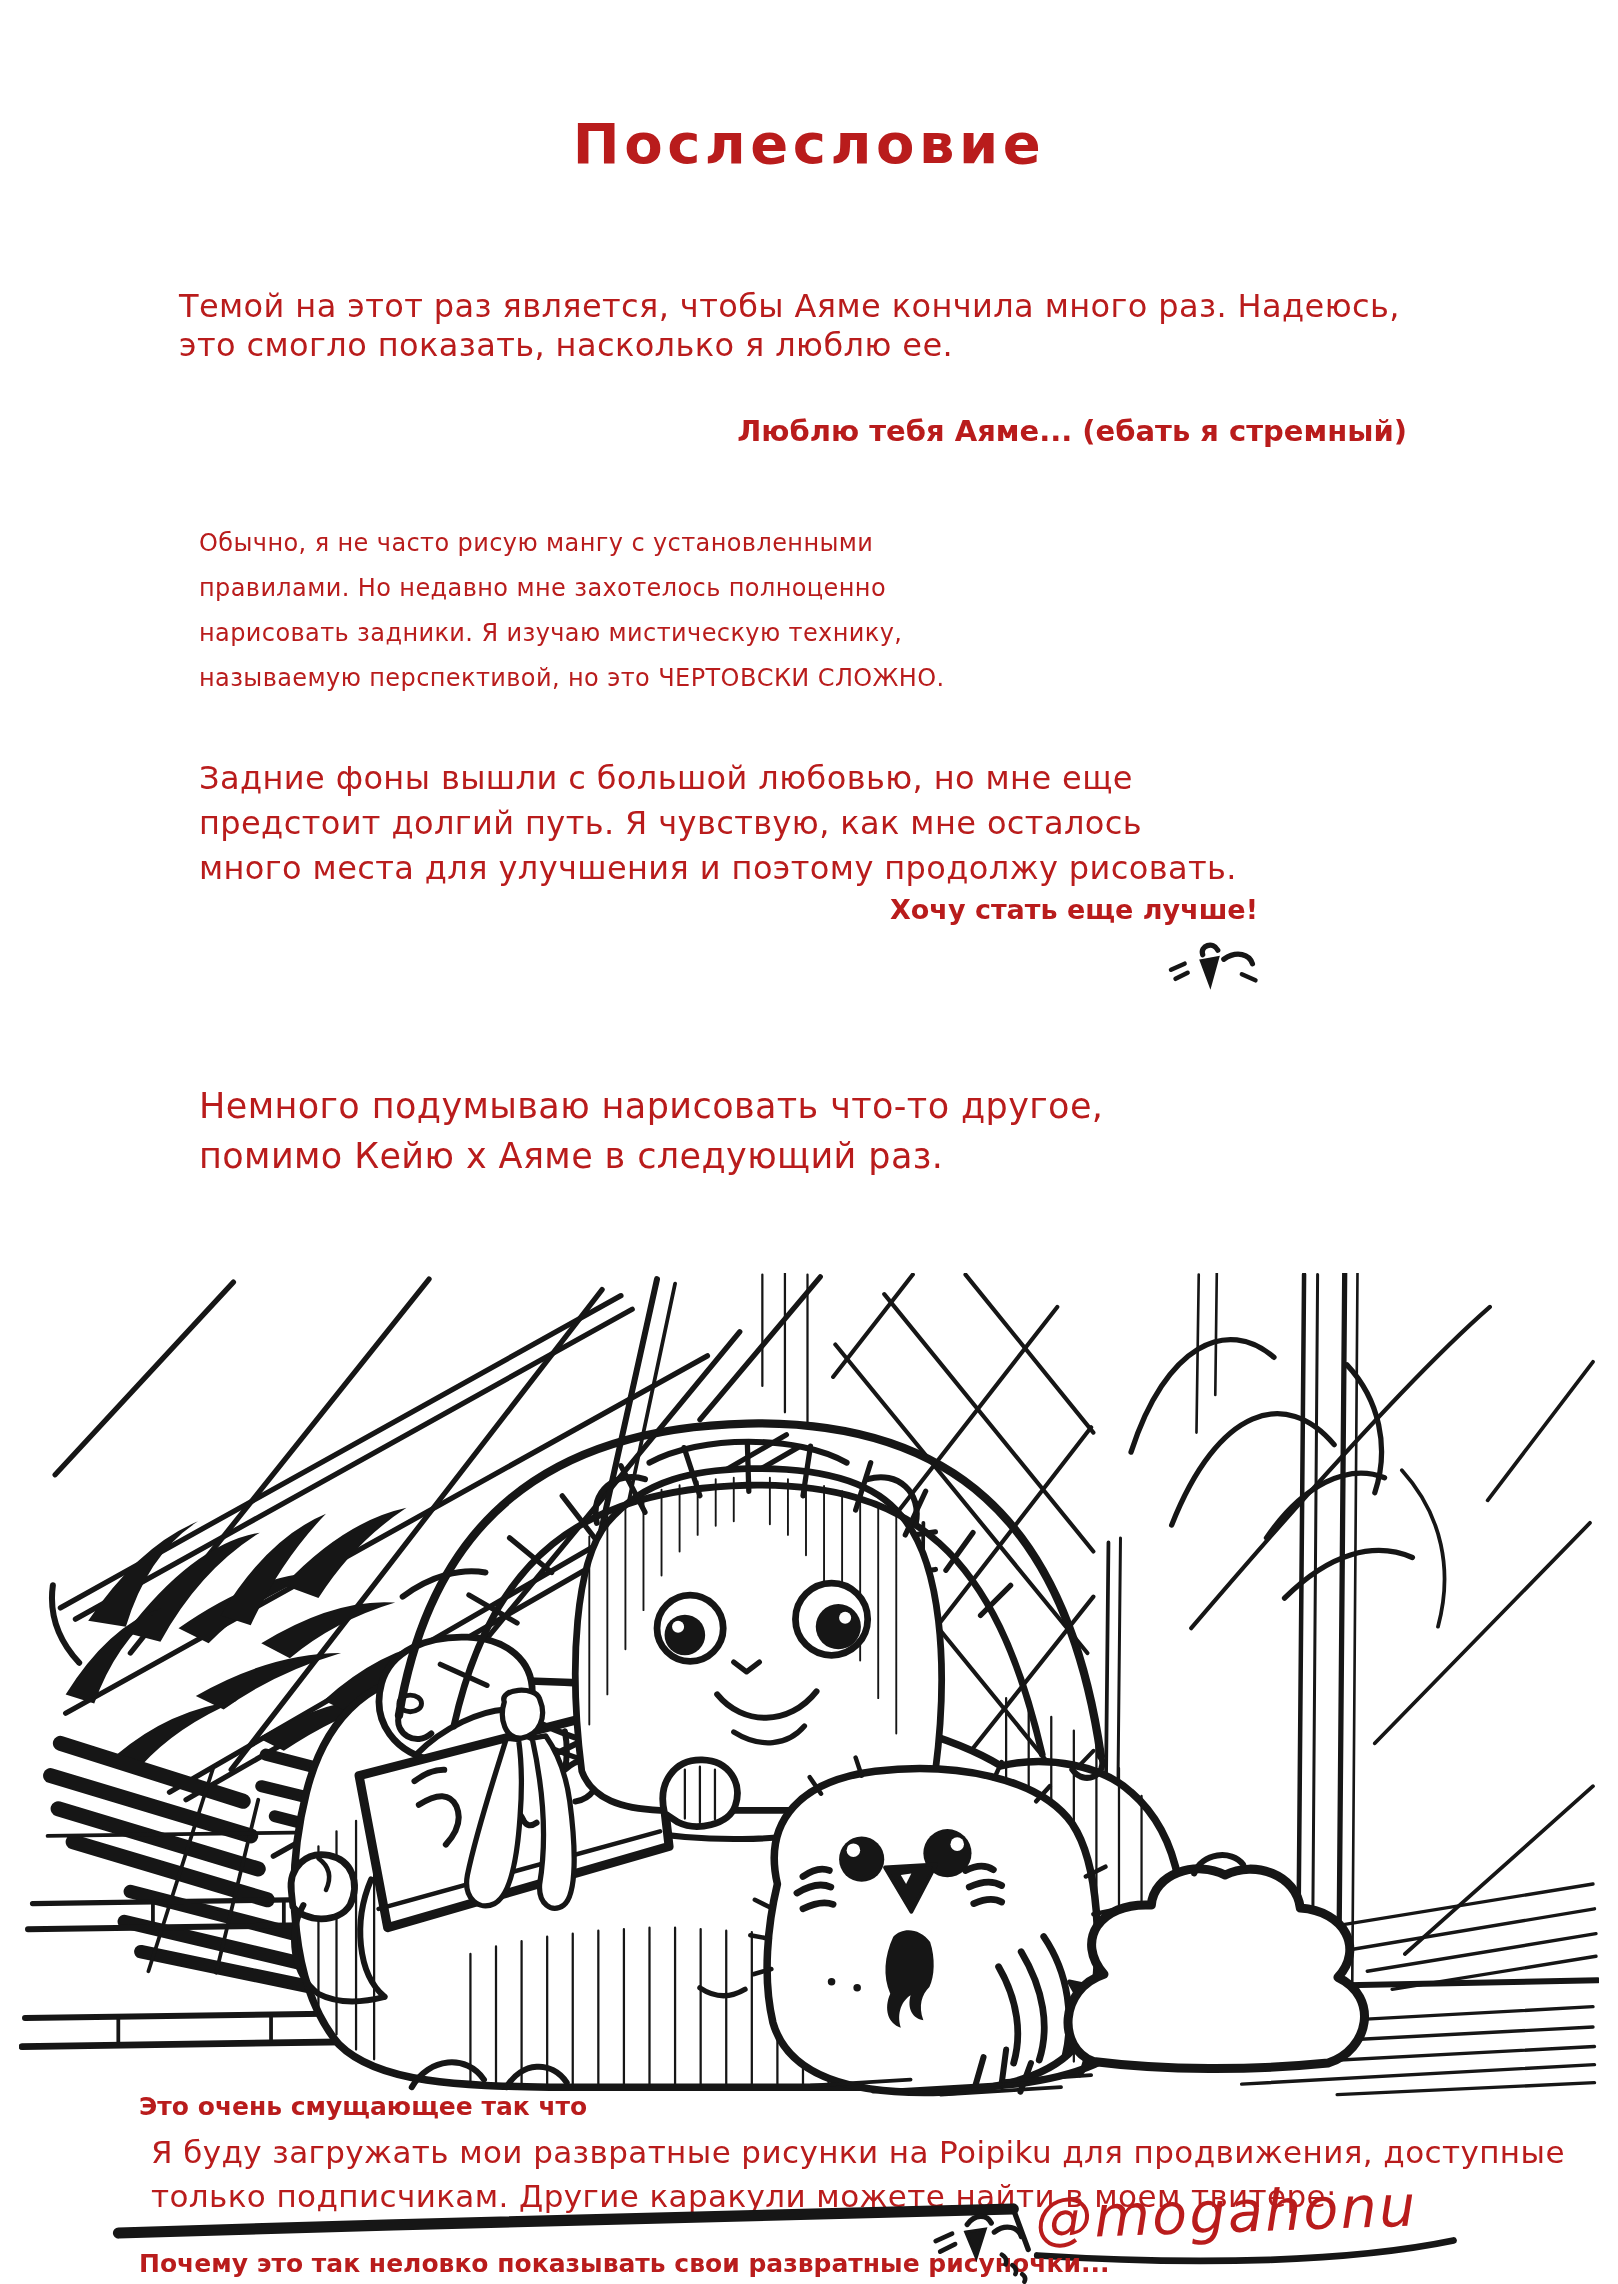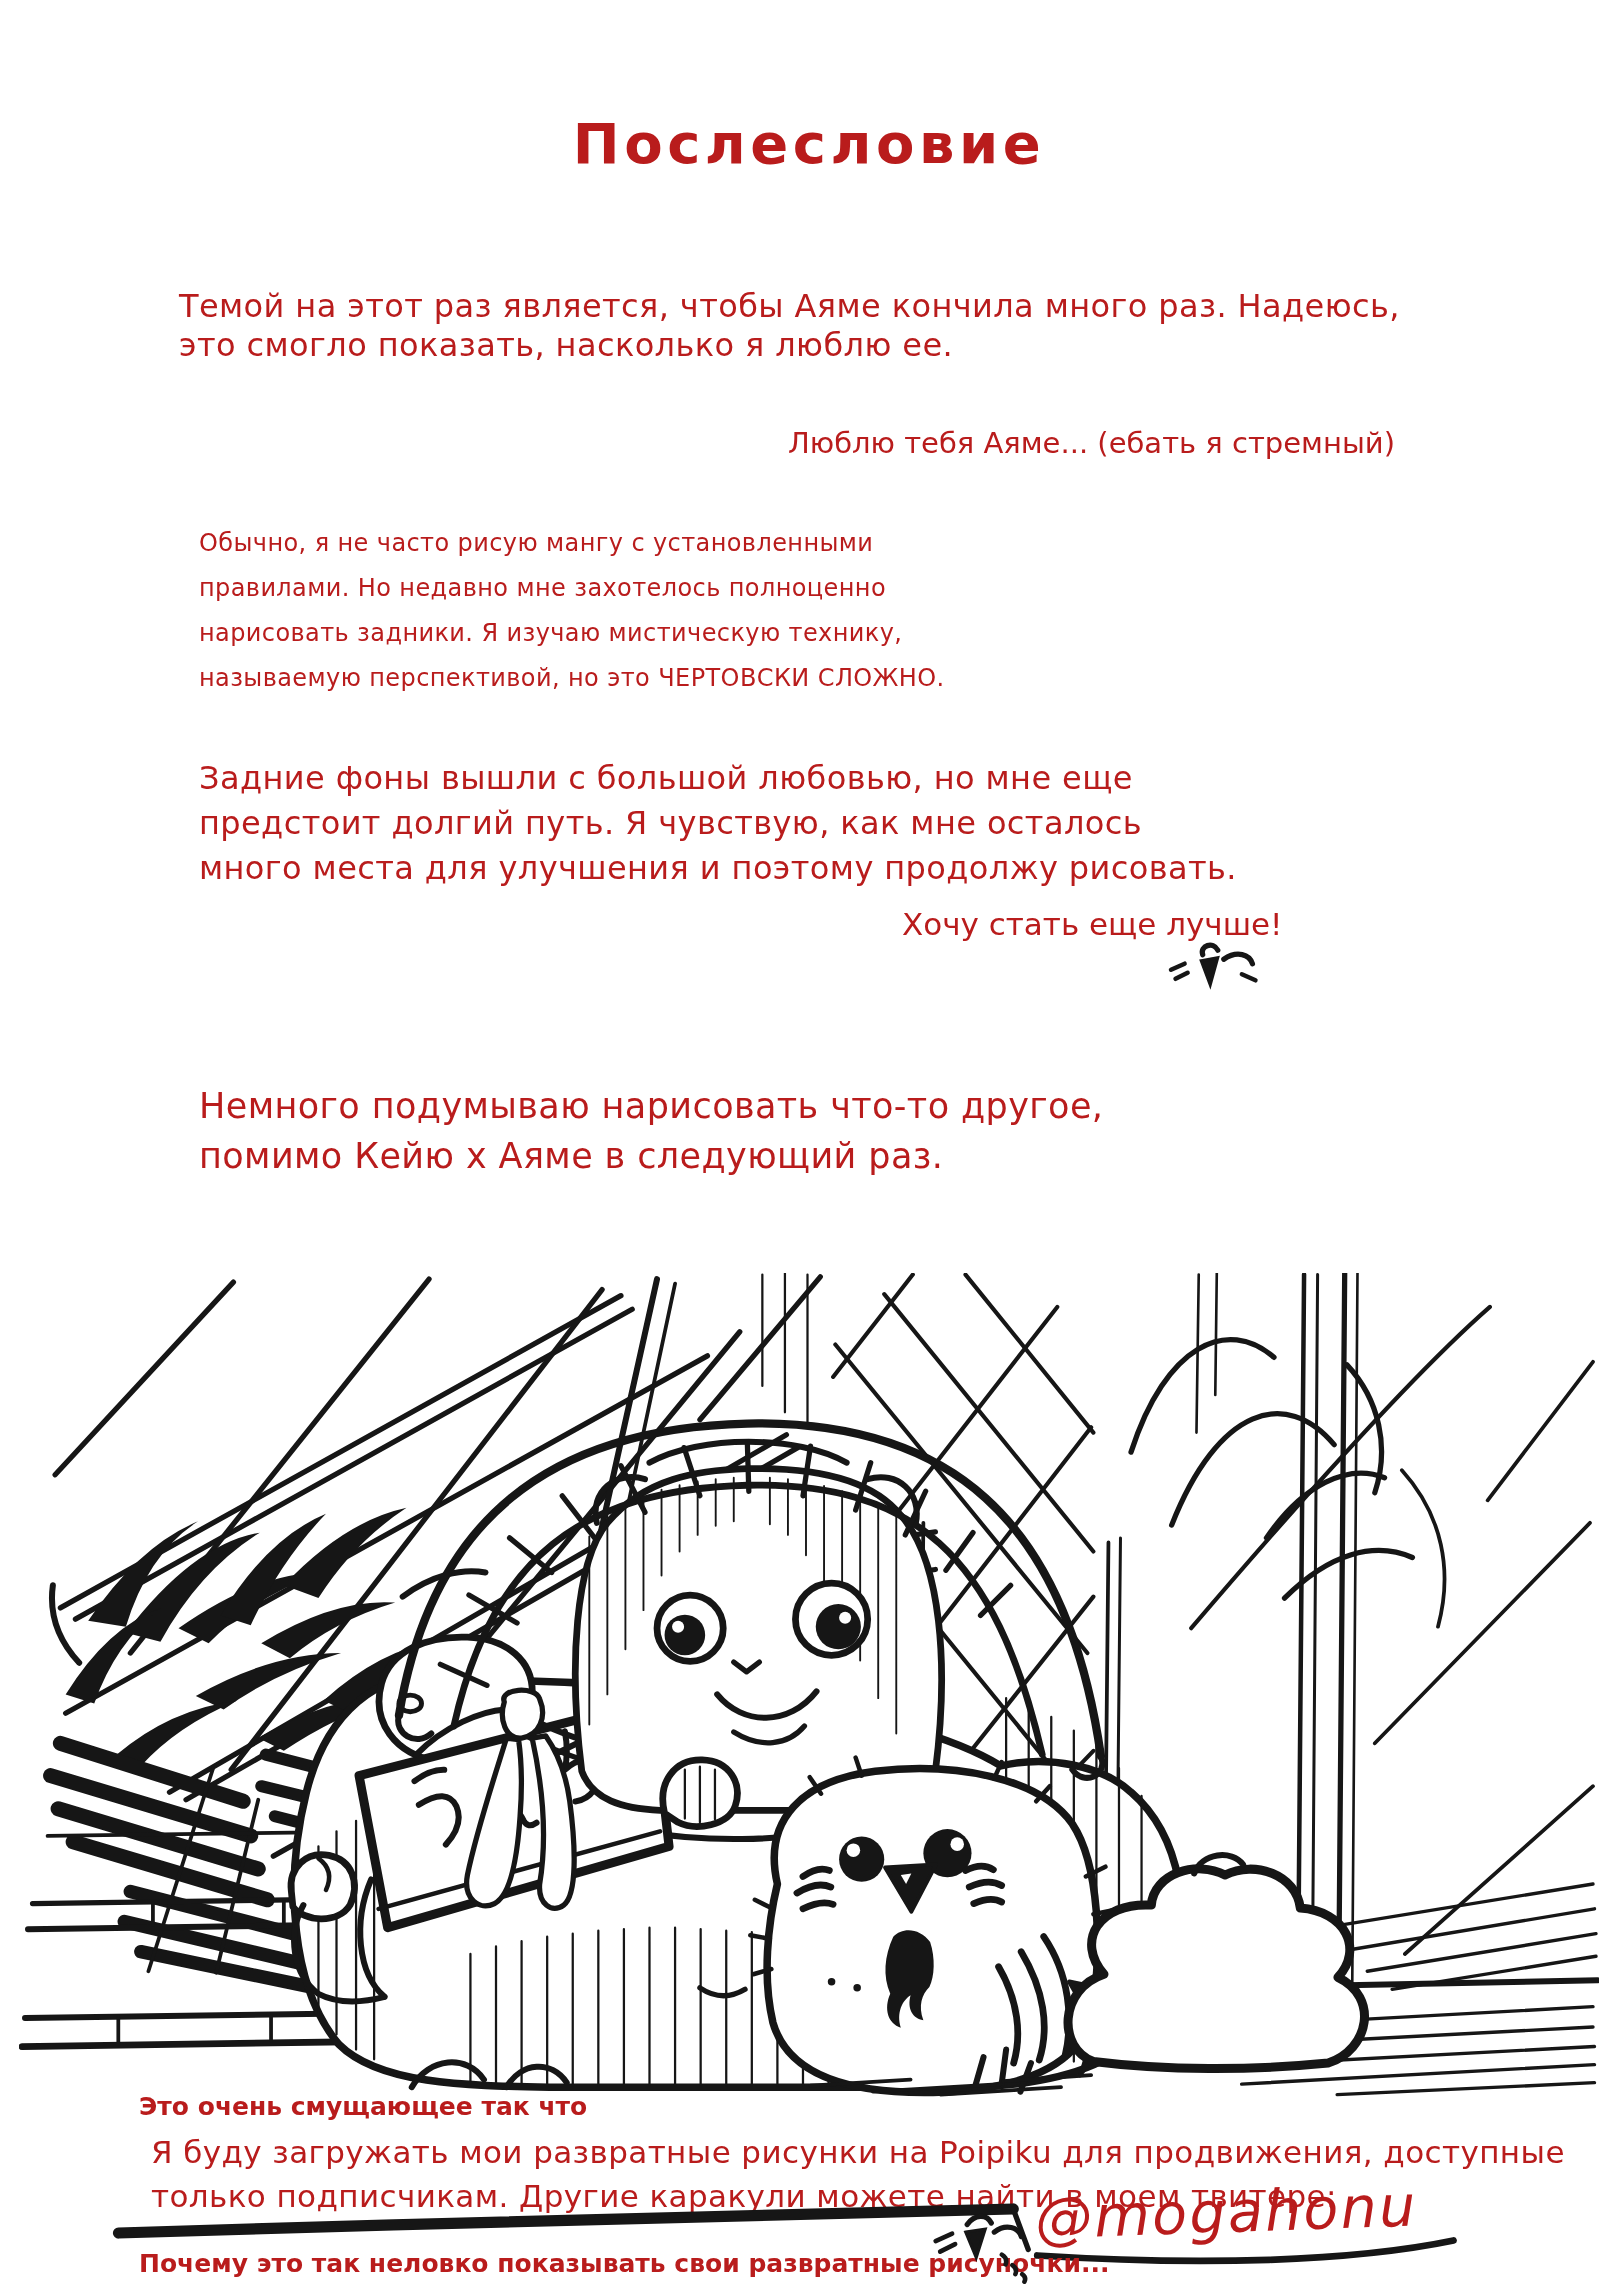--- a/index.html
+++ b/index.html
@@ -9,25 +9,25 @@
   }
   .title{
     position:absolute; top:111px; left:0; width:100%; margin:0;
     text-align:center; font-size:56px; font-weight:700; letter-spacing:4.5px;
   }
   .body{
     position:absolute; margin:0; white-space:pre-line; font-weight:400;
     letter-spacing:0.4px;
   }
   .p1{ left:179px; top:287px; font-size:32px; line-height:39px;}
-  .note{ position:absolute; margin:12px; font-weight:400;}
+  .note{ position:absolute; margin:0; font-weight:700;}
   .note1{ right:211px; top:414px; font-size:29px;}
   .p2{ left:199px; top:521px; font-size:24px; line-height:45px;}
   .p3{ left:199px; top:756px; font-size:32px; line-height:45px;}
-  .note2{ left:890px; top:894px; font-size:31px;}
+  .note2{ left:890px; top:894px; font-size:27px;}
   .p4{ left:199px; top:1081px; font-size:35px; line-height:50px;}
   .p5{ left:151px; top:2130px; font-size:31px; line-height:44px;}
   .small{ position:absolute; margin:0; font-weight:700; font-size:25px;}
   .s1{ left:139px; top:2092px;}
   .s2{ left:139px; top:2249px;}
   .illustration{ position:absolute; left:19px; top:1273px;}
   .doodle1{ position:absolute; left:1165px; top:941px;}
   .doodle2{ position:absolute; left:922px; top:2211px;}
   .swoosh{ position:absolute; left:105px; top:2194px;}
   .signature{

